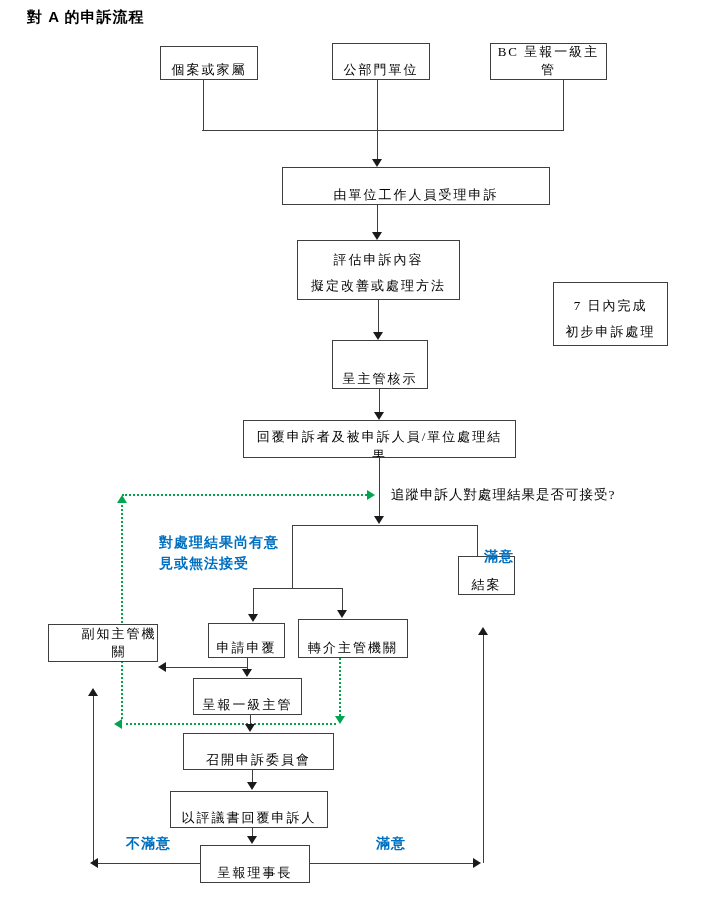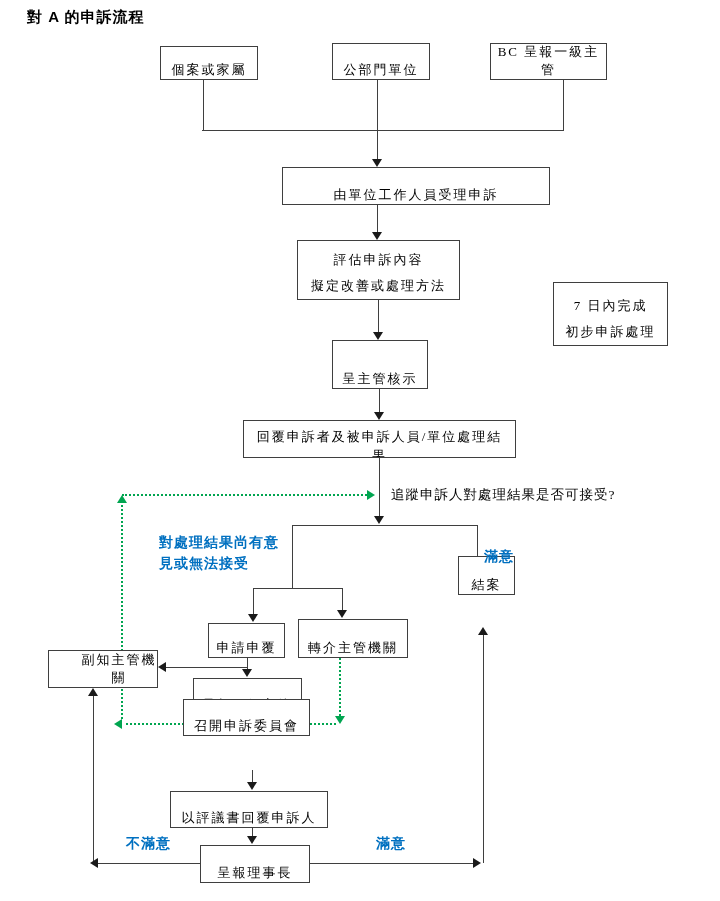--- a/index.html
+++ b/index.html
@@ -127,37 +127,37 @@
   <div class="ln" style="left:342px;top:588px;width:1px;height:22px;"></div>
   <div class="arr a-down" style="left:337px;top:610px;"></div>
 
   <div class="box" style="left:208px;top:623px;width:77px;height:35px;">
     <span>申請申覆</span>
   </div>
   <div class="box" style="left:298px;top:619px;width:110px;height:39px;">
     <span>轉介主管機關</span>
   </div>
 
-  <div class="box" style="left:48px;top:650px;width:110px;height:38px;padding-left:32px;">
+  <div class="box" style="left:48px;top:624px;width:110px;height:38px;padding-left:32px;">
     <span>副知主管機關</span>
   </div>
 
   <div class="ln" style="left:247px;top:658px;width:1px;height:11px;"></div>
   <div class="arr a-down" style="left:242px;top:669px;"></div>
   <div class="ln" style="left:166px;top:667px;width:81px;height:1px;"></div>
   <div class="arr a-left" style="left:158px;top:662px;"></div>
 
   <div class="box" style="left:193px;top:678px;width:109px;height:37px;">
     <span>呈報一級主管</span>
   </div>
 
   <div class="ln" style="left:250px;top:715px;width:1px;height:9px;"></div>
   <div class="arr a-down" style="left:245px;top:724px;"></div>
 
-  <div class="box" style="left:183px;top:699px;width:127px;height:37px;">
+  <div class="box" style="left:183px;top:733px;width:151px;height:37px;">
     <span>召開申訴委員會</span>
   </div>
 
   <div class="ln" style="left:252px;top:770px;width:1px;height:12px;"></div>
   <div class="arr a-down" style="left:247px;top:782px;"></div>
 
   <div class="box" style="left:170px;top:791px;width:158px;height:37px;">
     <span>以評議書回覆申訴人</span>
   </div>
 

